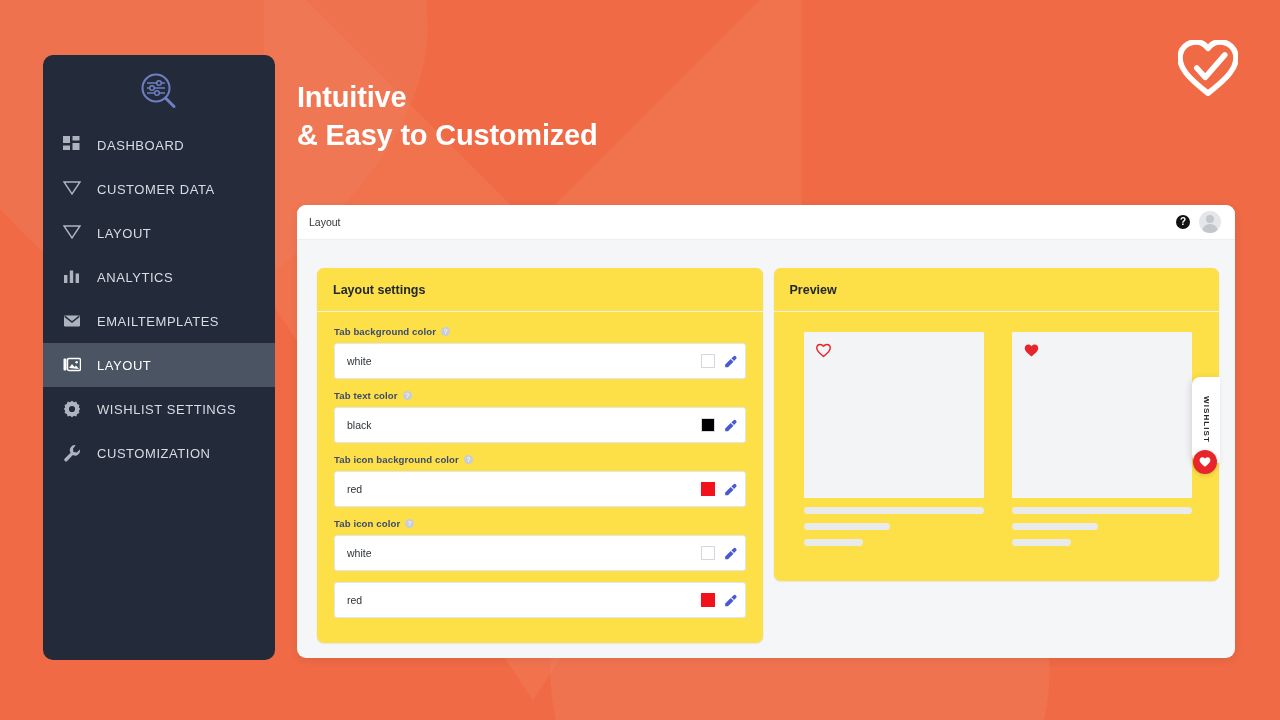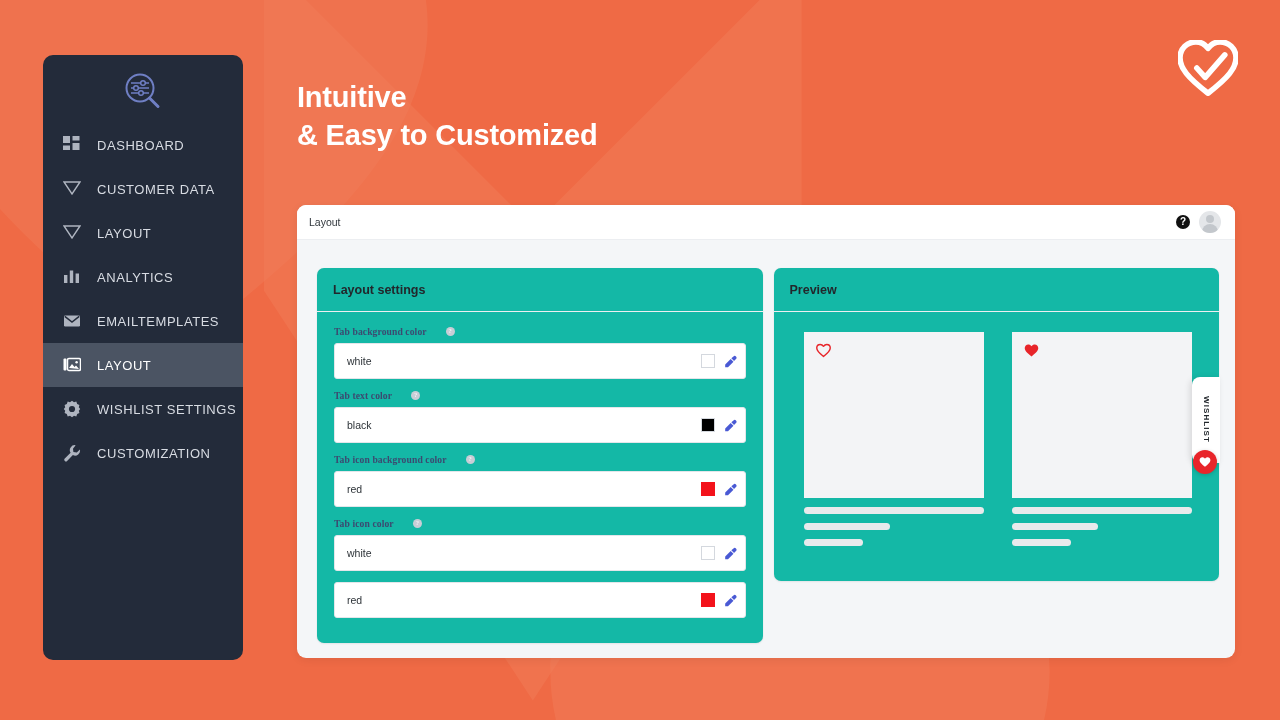--- a/index.html
+++ b/index.html
@@ -54,21 +54,21 @@
     font-weight: bold;
     line-height: 1.32;
     letter-spacing: -0.2px;
   }
   .headline div { white-space: nowrap; }
 
   
   .sidebar {
     position: absolute;
     left: 43px; top: 55px;
-    width: 200px; height: 605px;
+    width: 232px; height: 605px;
     background: #232b3a;
     border-radius: 10px;
     z-index: 7;
     overflow: hidden;
   }
   .sidebar-logo {
     height: 62px;
     display: flex; align-items: center; justify-content: center;
     padding-top: 12px;
   }
@@ -147,43 +147,42 @@
   }
 
   
   .window-body {
     display: flex;
     gap: 11px;
     padding: 28px 16px 16px 20px;
     height: calc(100% - 35px);
   }
   .card {
-    background: #14b8a6;
+    background: #fde047;
     border-radius: 7px;
     box-shadow: 0 1px 2px rgba(22,29,37,.07), 0 0 1px rgba(22,29,37,.1);
   }
   .card-head {
     padding: 15px 16px 14px 16px;
     border-bottom: 1px solid #edeff2;
   }
   .card-title {
     font-size: 12.5px;
     font-weight: bold;
     color: #22272c;
   }
 
   
   .settings-card { width: 447px; height: 375px; }
   .settings-body { padding: 14px 17px 18px 17px; }
   .field { margin-bottom: 11px; }
   .field:last-child { margin-bottom: 0; }
   .field-label-row {
-    display: flex; align-items: center; gap: 19px;
+    display: flex; align-items: center; gap: 5px;
     margin-bottom: 6px;
-    font-family: Liberation Serif, serif;
   }
   .field-label {
     font-size: 9.6px;
     font-weight: bold;
     color: #3c4a70;
     letter-spacing: .1px;
   }
   .info-icon {
     width: 9px; height: 9px; border-radius: 50%;
     background: #c8cdd6;

